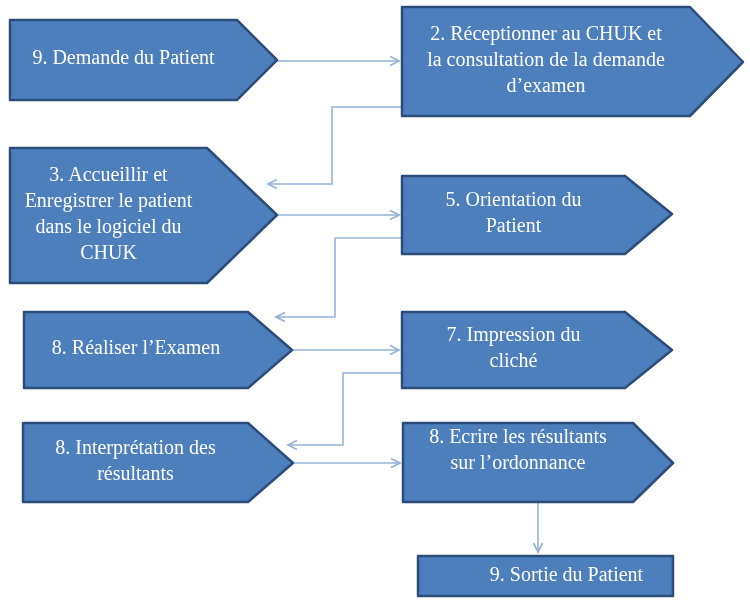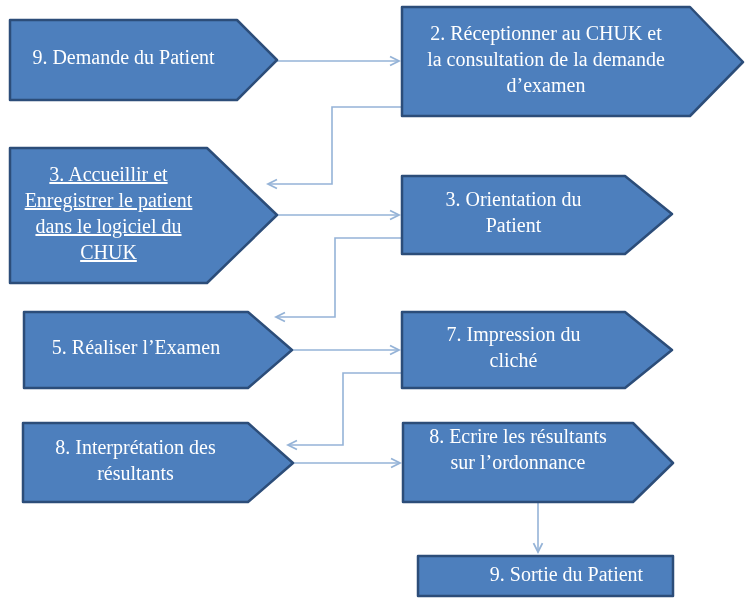--- a/index.html
+++ b/index.html
@@ -29,21 +29,21 @@
     font-size: 20px;
     line-height: 26px;
     white-space: pre-line;
     padding-bottom: 6px;
     box-sizing: border-box;
     pointer-events: none;
   }
   
   .lbl-1 { left: 10px;  top: 20px;  width: 227px; height: 80px;  }
   .lbl-2 { left: 402px; top: 7px;   width: 288px; height: 109px; }
-  .lbl-3 { left: 10px;  top: 148px; width: 197px; height: 135px; text-decoration: underline; }
+  .lbl-3 { left: 10px;  top: 148px; width: 197px; height: 135px; }
   .lbl-4 { left: 402px; top: 176px; width: 223px; height: 78px;  }
   .lbl-5 { left: 24px;  top: 312px; width: 224px; height: 76px;  }
   .lbl-6 { left: 402px; top: 312px; width: 223px; height: 76px;  }
   .lbl-7 { left: 23px;  top: 423px; width: 225px; height: 79px;  }
   .lbl-8 { left: 403px; top: 423px; width: 230px; height: 58px;  }
   .lbl-9 { left: 418px; top: 556px; width: 297px; height: 40px; padding-bottom: 4px; }
 </style>
 </head>
 <body>
 
@@ -81,23 +81,23 @@
   </svg>
 
   <div class="label lbl-1">9. Demande du Patient</div>
   <div class="label lbl-2">2. Réceptionner au CHUK et
 la consultation de la demande
 d’examen</div>
   <div class="label lbl-3">3. Accueillir et
 Enregistrer le patient
 dans le logiciel du
 CHUK</div>
-  <div class="label lbl-4">3. Orientation du
+  <div class="label lbl-4">5. Orientation du
 Patient</div>
-  <div class="label lbl-5">5. Réaliser l’Examen</div>
+  <div class="label lbl-5">8. Réaliser l’Examen</div>
   <div class="label lbl-6">7. Impression du
 cliché</div>
   <div class="label lbl-7">8. Interprétation des
 résultants</div>
   <div class="label lbl-8">8. Ecrire les résultants
 sur l’ordonnance</div>
   <div class="label lbl-9">9. Sortie du Patient</div>
 
 </div>
 

